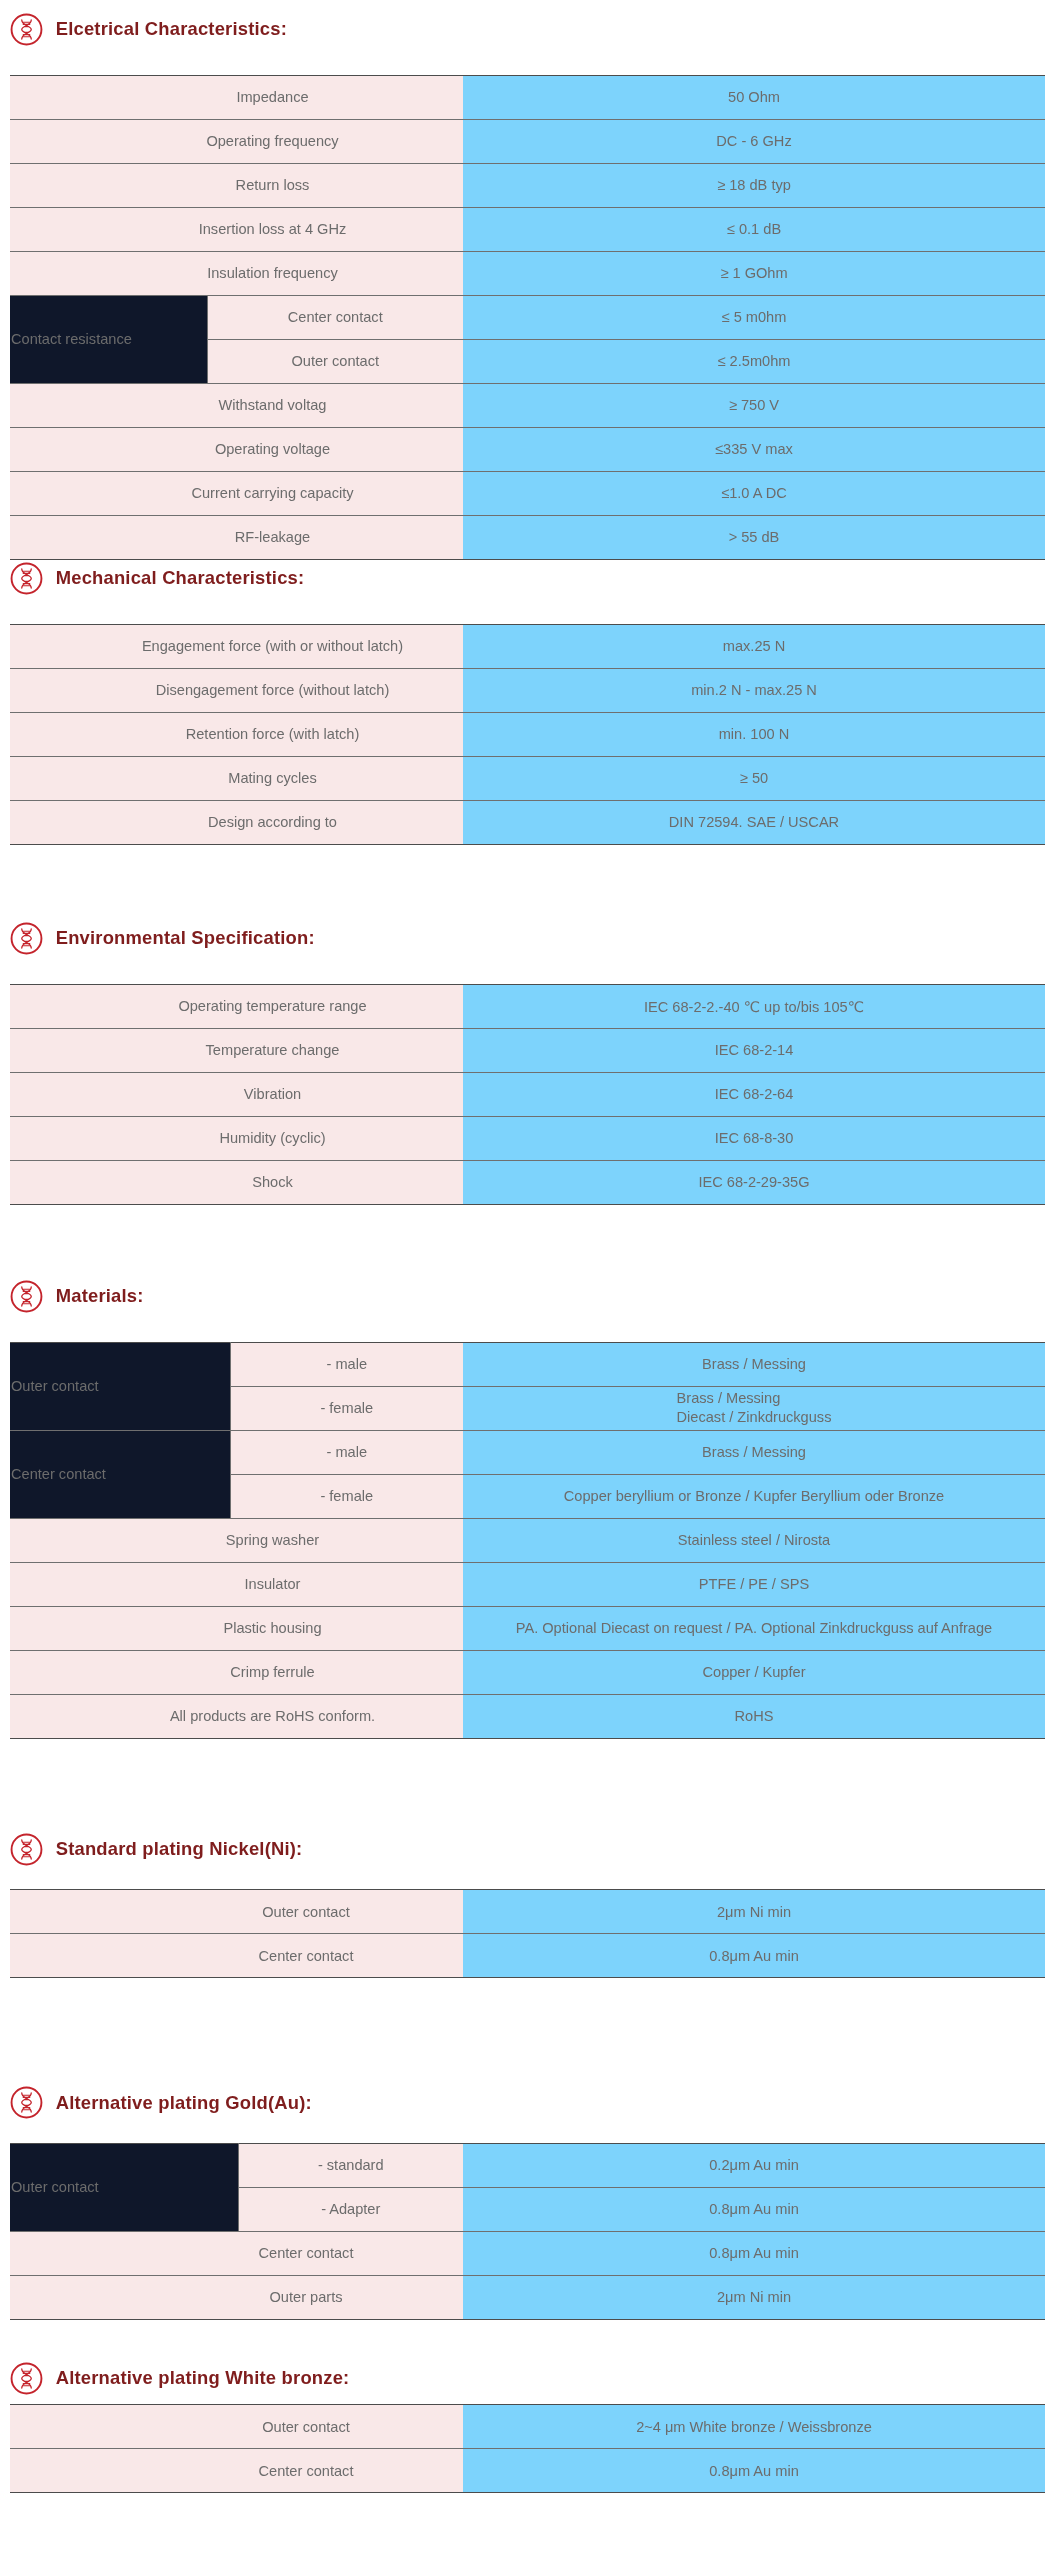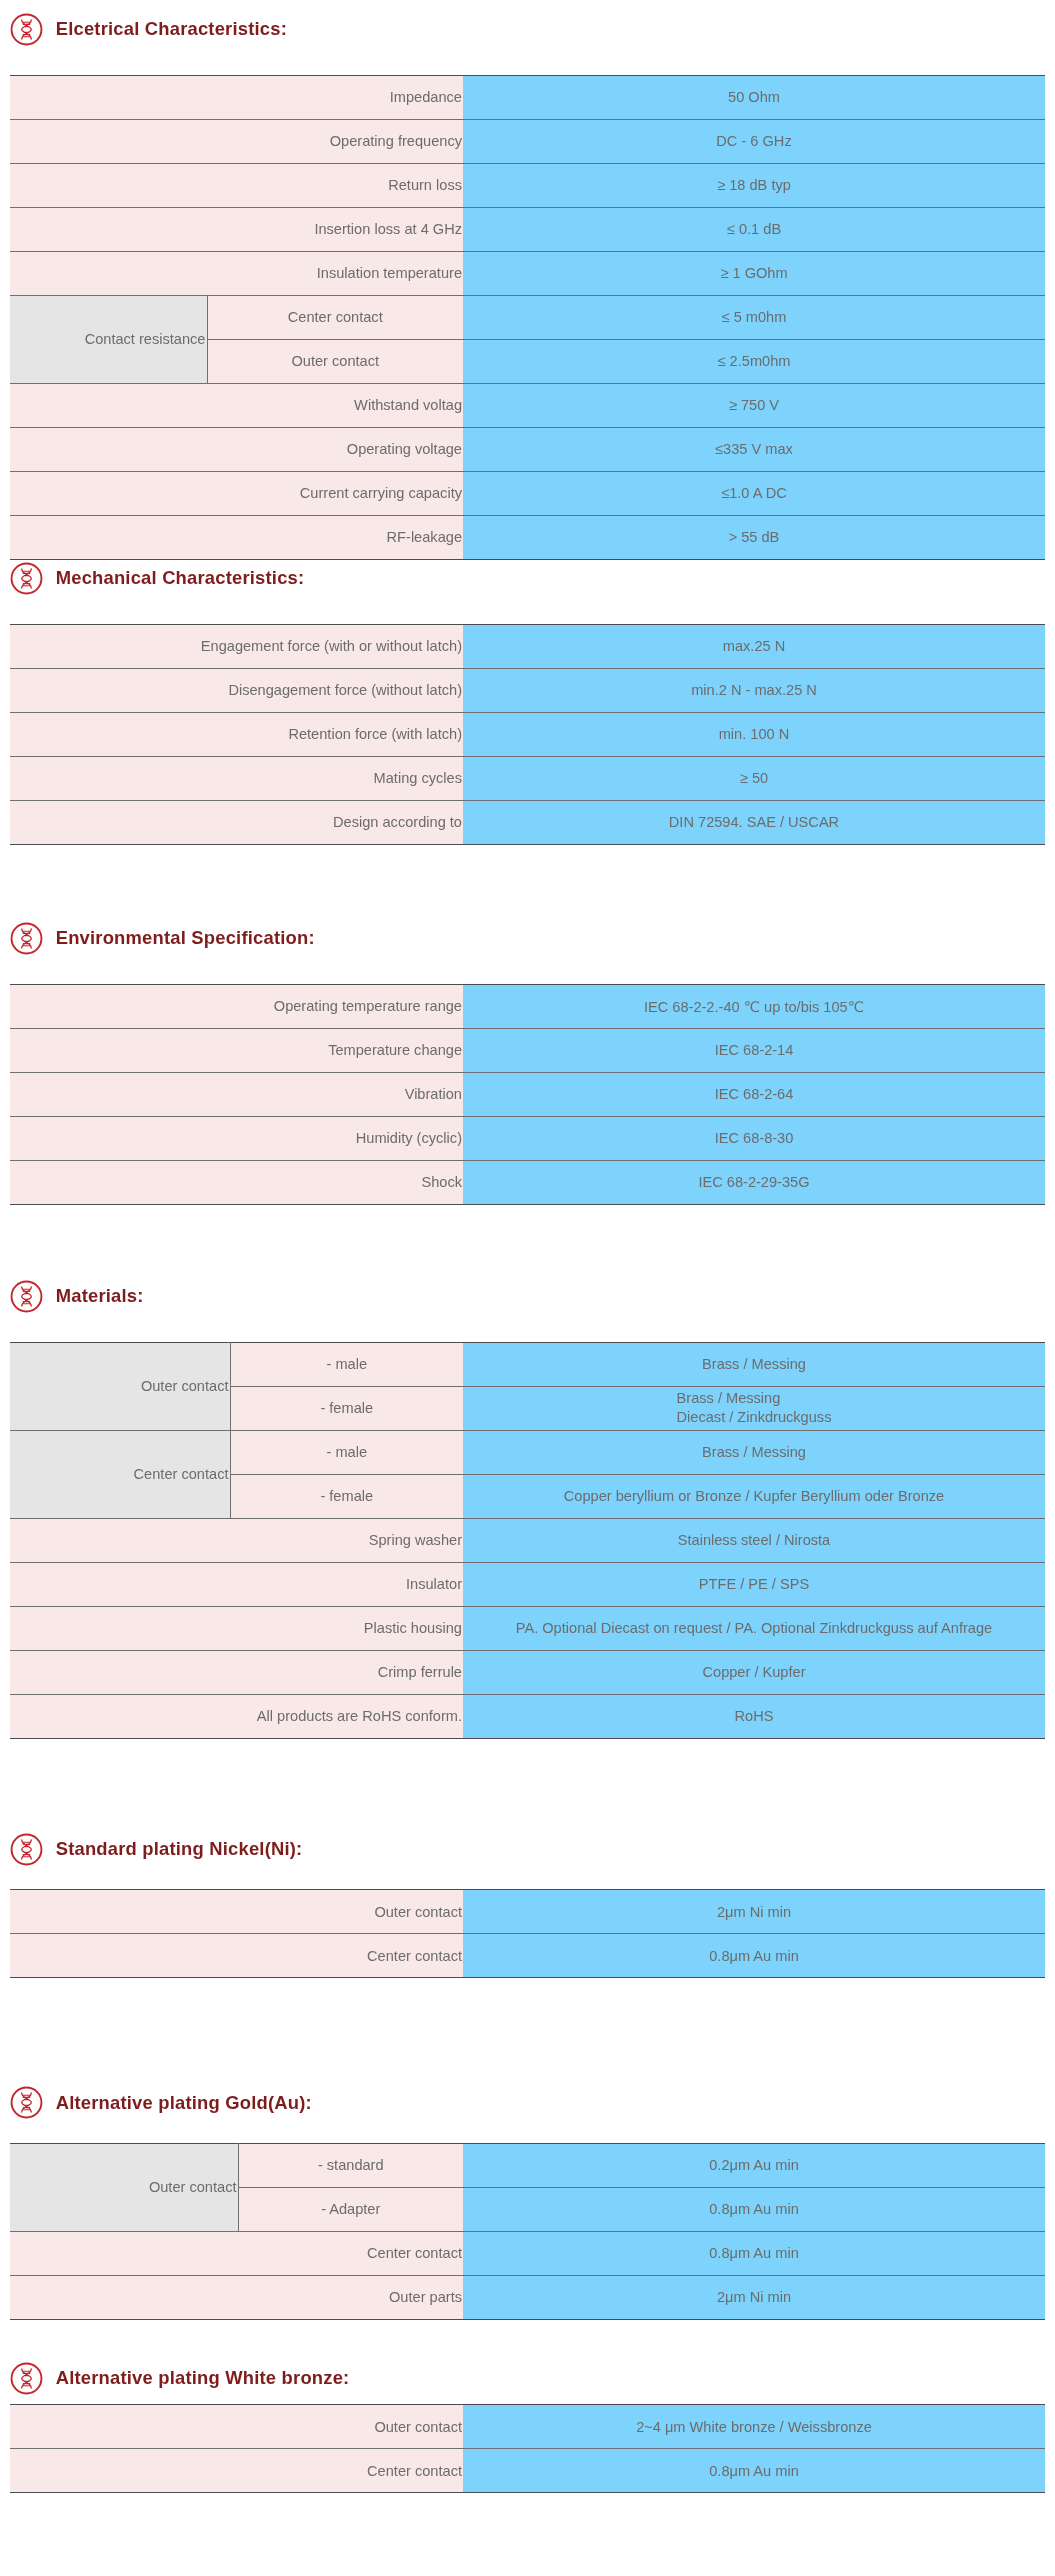--- a/index.html
+++ b/index.html
@@ -17,23 +17,23 @@
     table-layout:fixed;border-collapse:collapse;
     width:1035px;margin-left:10px;margin-top:27px;
     border-top:1.5px solid #4c4c4c;border-bottom:1.5px solid #4c4c4c;
   }
   table.spec td{
     border-top:0.8px solid #6f6f6f;
     height:41px;font-size:14.6px;color:#6c6c6c;
     overflow:hidden;vertical-align:middle;
   }
   table.spec tr:first-child > td{border-top:none;}
-  td.lbl{background:#f9e8e8;text-align:right;padding-left:73px;}
+  td.lbl{background:#f9e8e8;text-align:center;padding-left:73px;}
   td.lbl.indent{padding-left:140px;}
-  td.grp{background:#e5e5e5;text-align:right;border-right:0.8px solid #6f6f6f;}
+  td.grp{background:#0f172a;text-align:left;border-right:0.8px solid #6f6f6f;}
   td.sub{background:#f9e8e8;text-align:center;}
   td.val{text-align:center;background:#7dd3fc;}
   .val-block{display:inline-block;text-align:left;line-height:1.32;}
   
   .s2{} .s3{margin-top:75px;} .s4{margin-top:73px;}
   .s5{margin-top:92px;} .s6{margin-top:106px;} .s7{margin-top:40px;}
   .s5 table.spec,.s6 table.spec{margin-top:21.5px;}
   .s7 table.spec{margin-top:7.7px;}
 </style>
 </head>
@@ -68,21 +68,21 @@
     </tr>
     <tr>
       <td class="lbl" colspan="2">Return loss</td>
       <td class="val">≥ 18 dB typ</td>
     </tr>
     <tr>
       <td class="lbl" colspan="2">Insertion loss at 4 GHz</td>
       <td class="val">≤ 0.1 dB</td>
     </tr>
     <tr>
-      <td class="lbl" colspan="2">Insulation temperature</td>
+      <td class="lbl" colspan="2">Insulation frequency</td>
       <td class="val">≥ 1 GOhm</td>
     </tr>
     <tr>
       <td class="grp" rowspan="2">Contact resistance</td>
       <td class="sub">Center contact</td>
       <td class="val">≤ 5 m0hm</td>
     </tr>
     <tr>
       <td class="sub">Outer contact</td>
       <td class="val">≤ 2.5m0hm</td>

